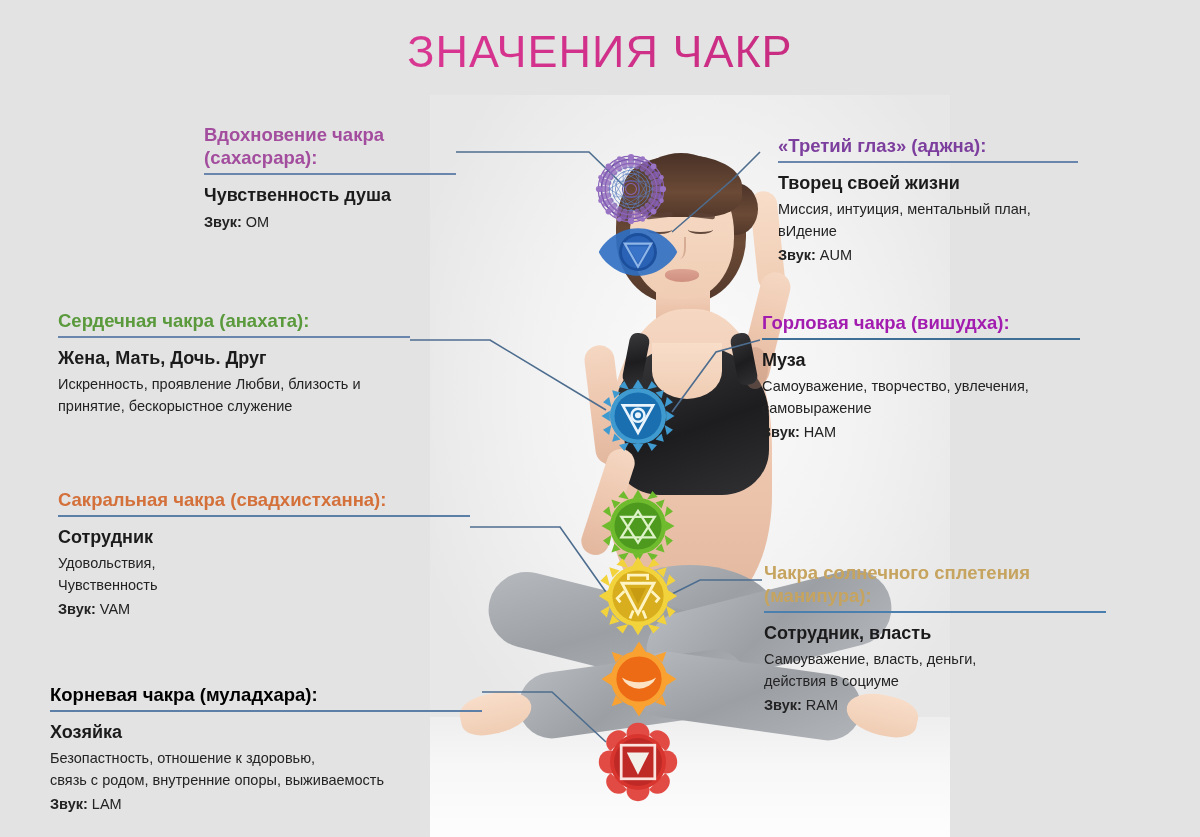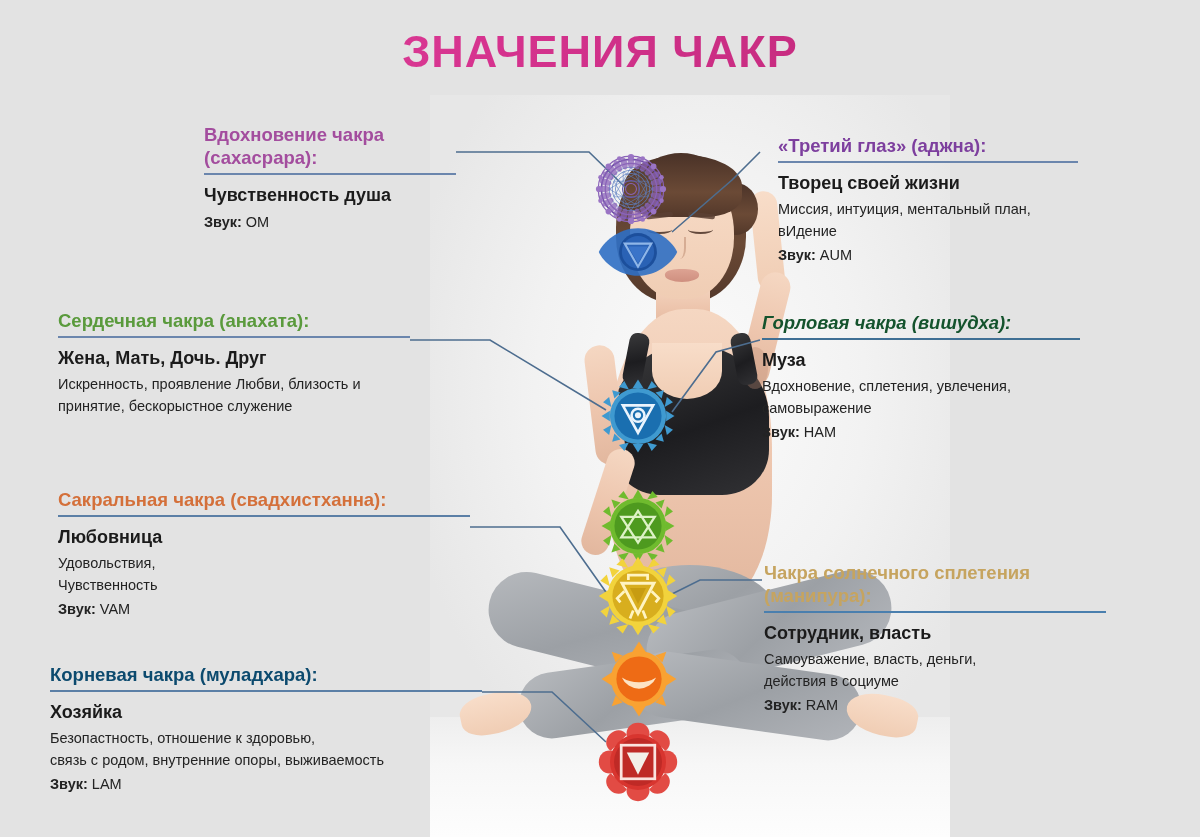--- a/index.html
+++ b/index.html
@@ -193,21 +193,21 @@
     width: 1200px; height: 837px;
     z-index: 15; pointer-events: none;
   }
 
   
   #title {
     position: absolute;
     left: 0; right: 0; top: 26px;
     text-align: center;
     font-size: 45px;
-    font-weight: bold;
+    font-weight: normal;
     letter-spacing: 1px;
     z-index: 30;
     background: linear-gradient(90deg,#e44fa0 0%, #d6338f 40%, #b5246f 100%);
     -webkit-background-clip: text;
     background-clip: text;
     color: transparent;
   }
 
   
   .block {
@@ -252,24 +252,24 @@
   #block-third   { left: 762px; top: 135px;  width: 300px; margin-left: 16px; }
   #block-heart   { left:  58px; top: 310px;  width: 352px; }
   #block-throat  { left: 762px; top: 312px;  width: 318px; }
   #block-sacral  { left:  58px; top: 489px;  width: 412px; }
   #block-solar   { left: 764px; top: 514px;  width: 342px; margin-top: 48px; }
   #block-root    { left:  50px; top: 664px;  width: 432px; }
 
   #block-crown  h2 { color: #a34d9e; }
   #block-third  h2 { color: #7d3f9e; }
   #block-heart  h2 { color: #5a9a3c; }
-  #block-throat h2 { color: #14532d; font-style: italic; }
+  #block-throat h2 { color: #a21caf; }
   #block-sacral h2 { color: #d4703a; }
   #block-solar  h2 { color: #c6a45f; }
-  #block-root   h2 { color: #0c4a6e; }
+  #block-root   h2 { color: #000000; margin-top: 20px; }
 
   #block-crown  .rule { background: #6b86ad; }
   #block-third  .rule { background: #6b86ad; }
   #block-heart  .rule { background: #6b86ad; }
   #block-throat .rule { background: #3f6f94; }
   #block-sacral .rule { background: #5b7fa6; }
   #block-solar  .rule { background: #4a7fae; }
   #block-root   .rule { background: #5b7fa6; }
 </style>
 </head>
@@ -566,32 +566,32 @@
     <div class="rule"></div>
     <div class="role">Жена, Мать, Дочь. Друг</div>
     <div class="desc">Искренность, проявление Любви, близость и
 принятие, бескорыстное служение</div>
   </div>
 
   <div class="block" id="block-throat">
     <h2>Горловая чакра (вишудха):</h2>
     <div class="rule"></div>
     <div class="role">Муза</div>
-    <div class="desc">Вдохновение, сплетения, увлечения,
+    <div class="desc">Самоуважение, творчество, увлечения,
 самовыражение</div>
     <div class="sound">
       <b>Звук:</b>
       <span>HAM</span>
     </div>
   </div>
 
   <div class="block" id="block-sacral">
     <h2>Сакральная чакра (свадхистханна):</h2>
     <div class="rule"></div>
-    <div class="role">Любовница</div>
+    <div class="role">Сотрудник</div>
     <div class="desc">Удовольствия,
 Чувственность</div>
     <div class="sound">
       <b>Звук:</b>
       <span>VAM</span>
     </div>
   </div>
 
   <div class="block" id="block-solar">
     <h2>Чакра солнечного сплетения

